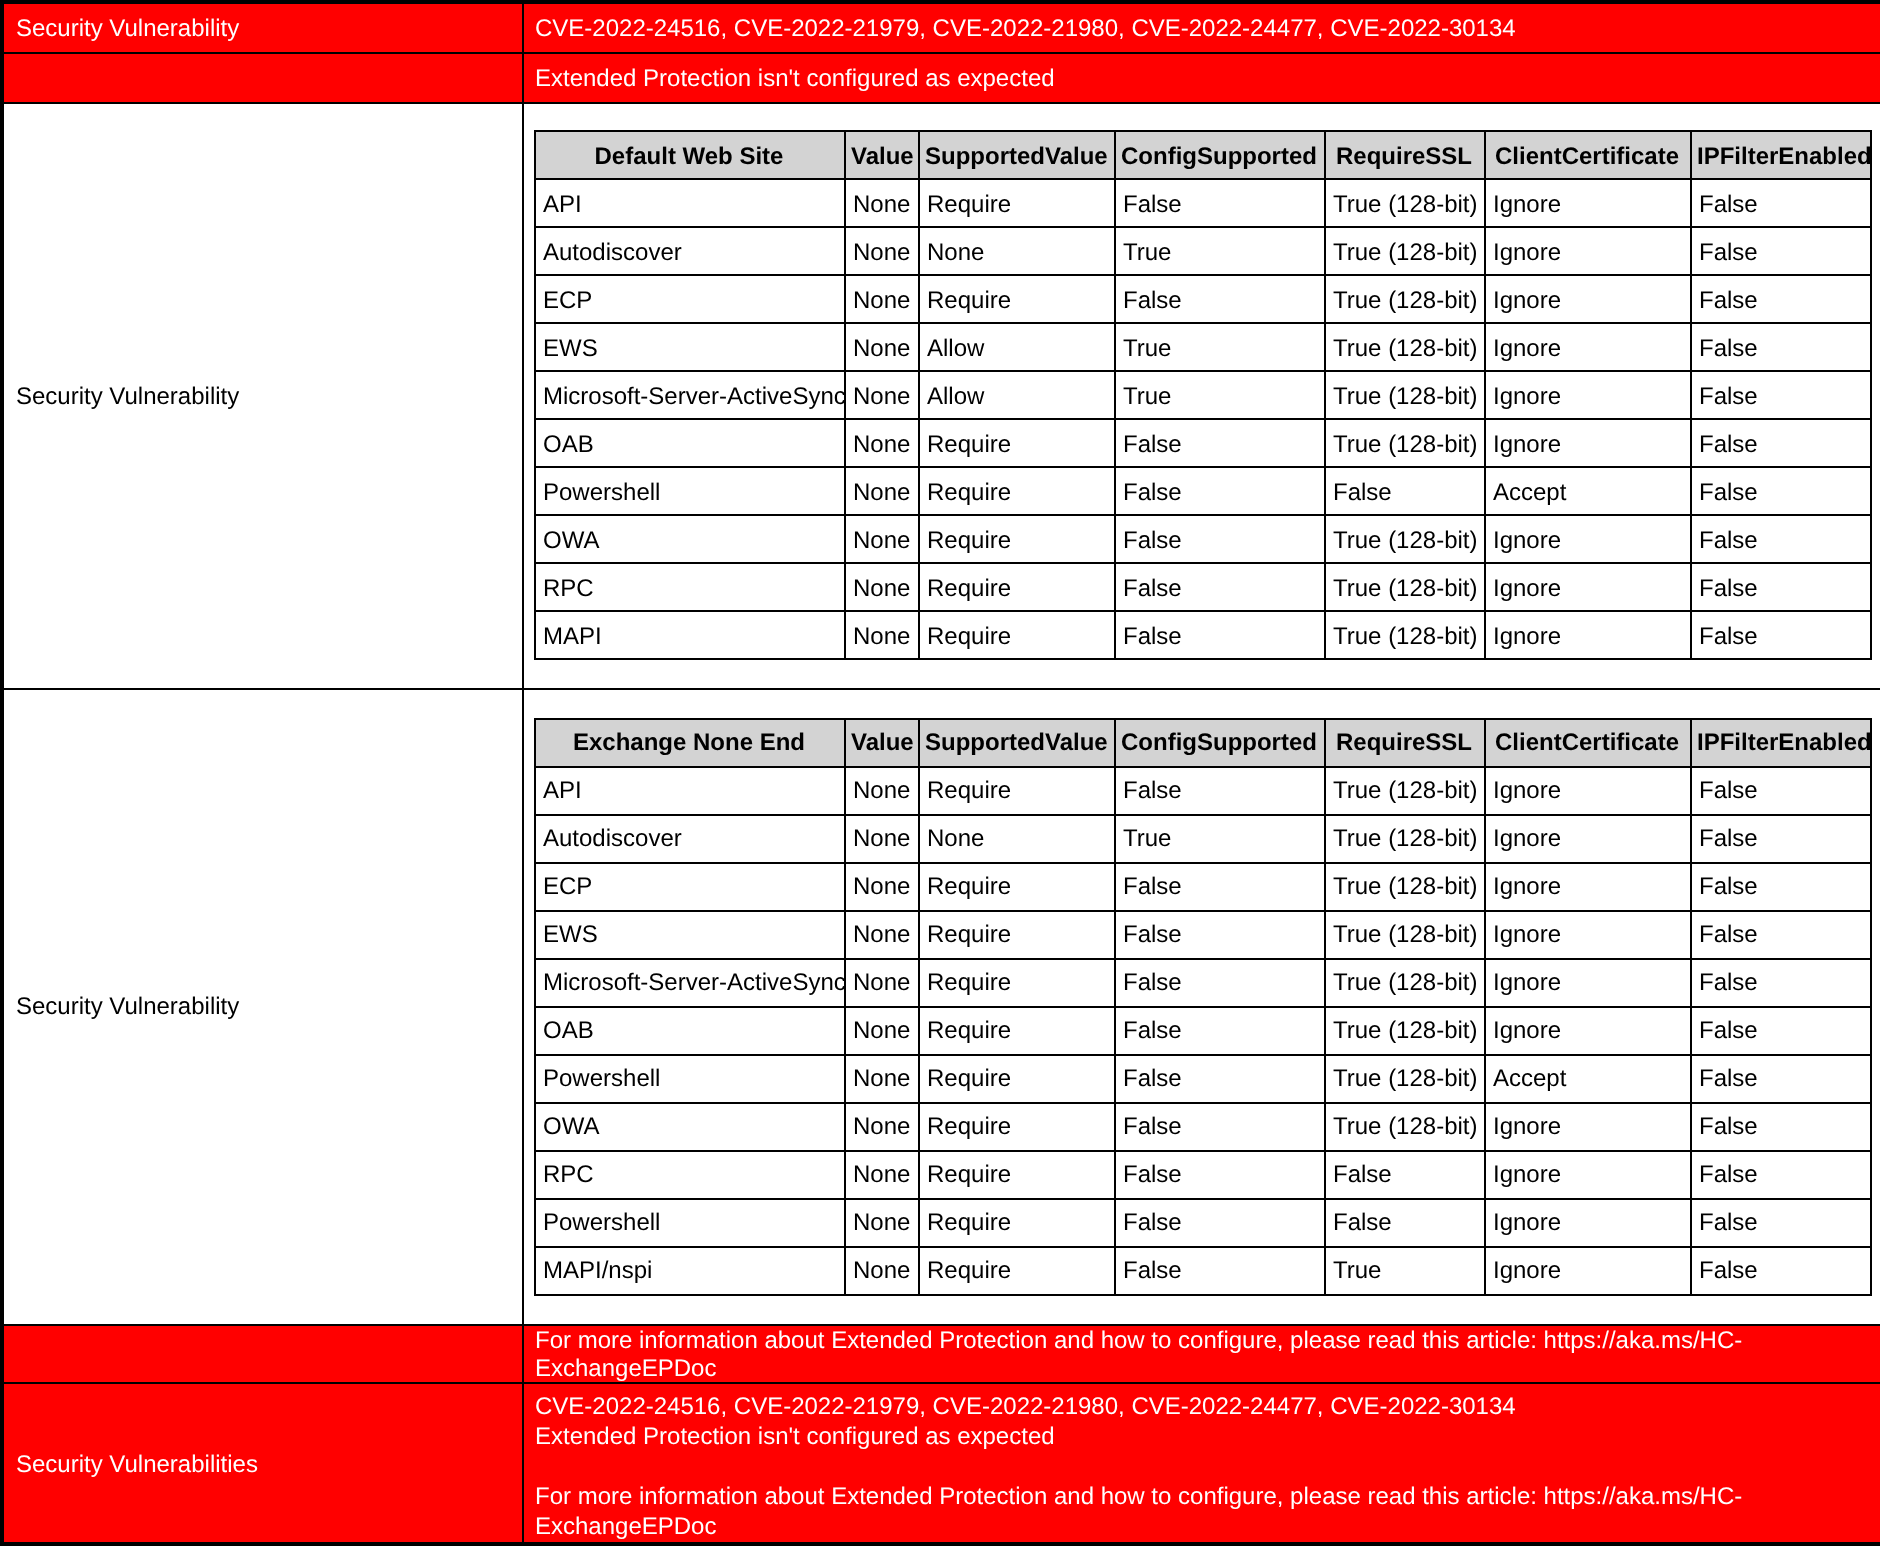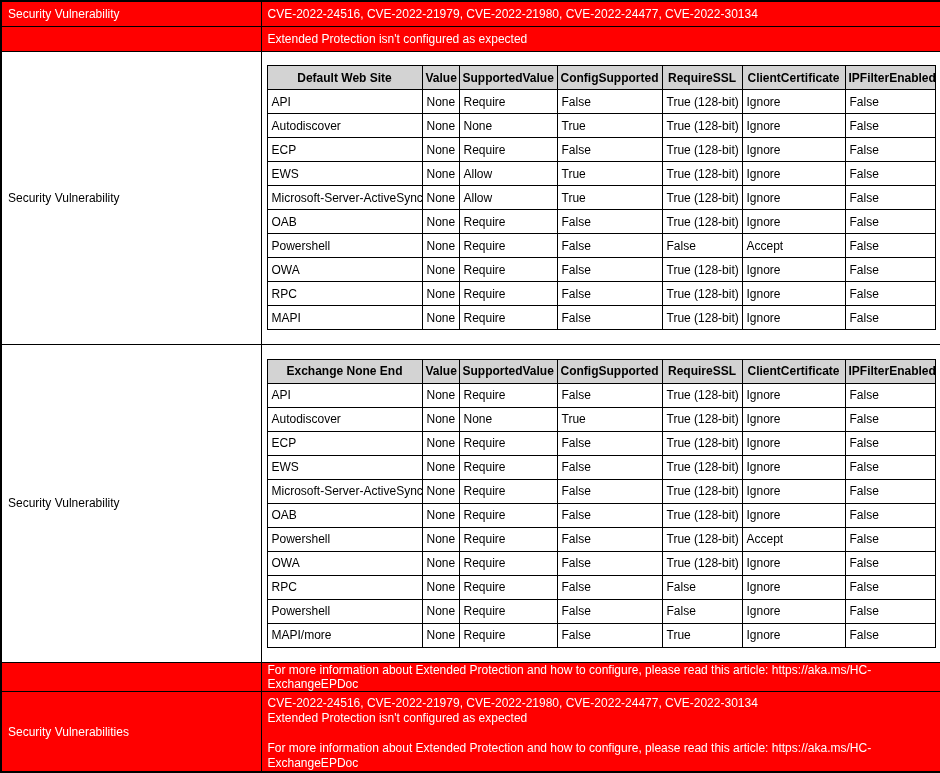--- a/index.html
+++ b/index.html
@@ -266,21 +266,21 @@
               <tr>
                 <td>Powershell</td>
                 <td>None</td>
                 <td>Require</td>
                 <td>False</td>
                 <td>False</td>
                 <td>Ignore</td>
                 <td>False</td>
               </tr>
               <tr>
-                <td>MAPI/more</td>
+                <td>MAPI/nspi</td>
                 <td>None</td>
                 <td>Require</td>
                 <td>False</td>
                 <td>True</td>
                 <td>Ignore</td>
                 <td>False</td>
               </tr>
             </tbody>
           </table>
       </td>

